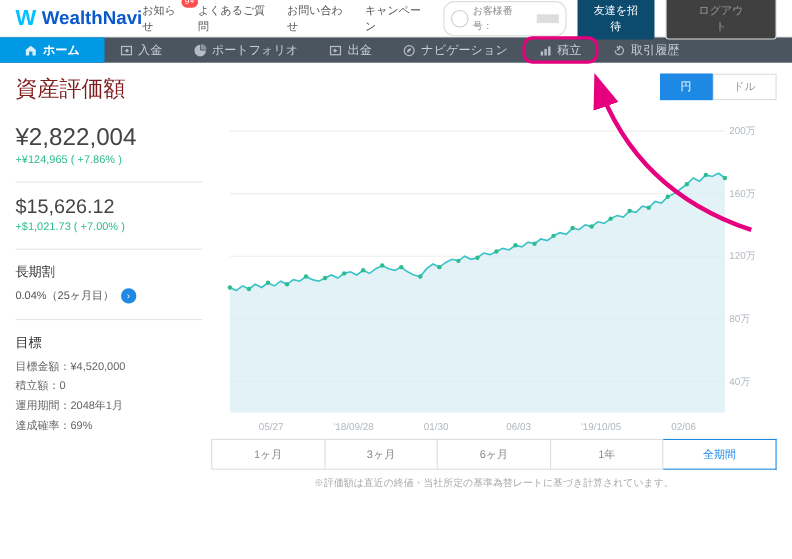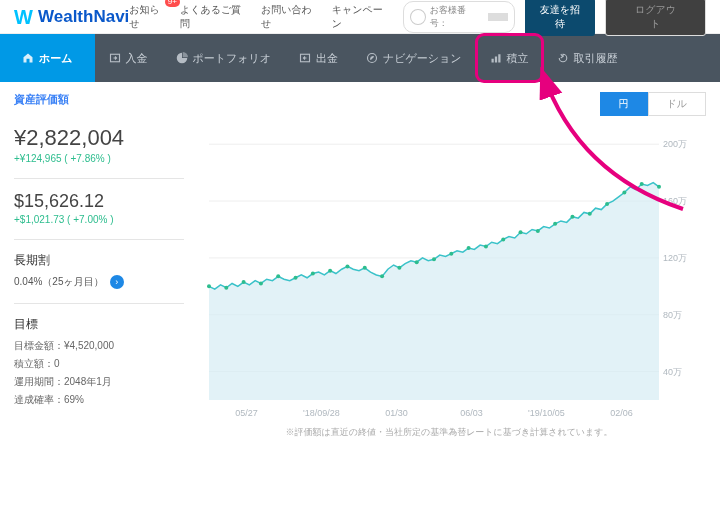--- a/index.html
+++ b/index.html
@@ -8,28 +8,28 @@
 .logo{display:flex;align-items:center;gap:4px;font-size:17px;font-weight:700;color:#0a58ca}
 .logo-icon{width:20px;height:20px;color:#00c2ff;font-weight:900;font-size:20px;line-height:1}
 .header-right{display:flex;align-items:center;gap:10px}
 .header-link{font-size:10px;color:#555;position:relative;cursor:pointer}
 .badge{position:absolute;top:-6px;right:-10px;background:#ff4d4d;color:#fff;border-radius:8px;font-size:8px;padding:0 3px;line-height:10px}
 .cust-label{font-size:9px;color:#888;border:1px solid #ddd;border-radius:10px;padding:2px 6px;display:flex;align-items:center;gap:4px}
 .avatar{width:16px;height:16px;border-radius:50%;border:1px solid #ccc;display:inline-block}
 .cust-id{background:#ddd;display:inline-block;width:20px;height:8px}
 .btn-invite{background:#0c4a6e;color:#fff;border:none;padding:5px 10px;border-radius:3px;font-size:10px;cursor:pointer}
 .btn-logout{background:#404040;color:#999;border:1px solid #ddd;padding:4px 24px;border-radius:3px;font-size:10px;cursor:pointer}
-.nav{background:#4a5560;display:flex;height:48px}
+.nav{background:#4a5560;display:flex;height:23px}
 .nav-item{flex:0 0 auto;color:#c8cfd6;display:flex;align-items:center;gap:5px;padding:0 14px;font-size:11px;cursor:pointer;position:relative}
 .nav-item.home{background:#0099e6;color:#fff;font-weight:700;padding:0 22px}
 .nav-icon{width:12px;height:12px;display:inline-flex;align-items:center;justify-content:center;opacity:.85}
 .nav-item.highlighted{outline:3px solid #e6007e;outline-offset:-2px;border-radius:8px}
 .main{display:flex;padding:10px 14px 8px 14px;gap:8px}
 .left{width:170px;flex:0 0 170px}
-.page-title{font-size:11px;font-weight:700;margin-bottom:18px;color:#3b82f6}
+.page-title{font-size:20px;font-weight:400;margin-bottom:18px;color:#7f1d1d}
 .val-jpy{font-size:22px;color:#444;margin-bottom:2px}
 .delta{font-size:10px}
 .delta.pos{color:#2dbd8e}
 .divider{border-top:1px solid #e5e5e5;margin:14px 0 12px 0}
 .val-usd{font-size:18px;color:#444;margin-bottom:2px}
 .sec-title{font-size:12px;font-weight:400;margin-bottom:6px}
 .rate-row{font-size:10px;color:#555;display:flex;align-items:center;gap:6px}
 .circle-arrow{width:14px;height:14px;border-radius:50%;background:#1e88e5;color:#fff;display:inline-flex;align-items:center;justify-content:center;font-size:9px}
 .goal dt{font-size:10px;color:#666;margin-top:4px}
 .right{flex:1;display:flex;flex-direction:column}
@@ -214,20 +214,27 @@
           <circle cx="338.84615384615387" cy="110.89473684210527" r="2" fill="#2dbd8e"></circle>
           <circle cx="356.15384615384613" cy="103.78947368421052" r="2" fill="#2dbd8e"></circle>
           <circle cx="373.46153846153845" cy="96.6842105263158" r="2" fill="#2dbd8e"></circle>
           <circle cx="390.7692307692308" cy="93.84210526315789" r="2" fill="#2dbd8e"></circle>
           <circle cx="408.0769230769231" cy="83.89473684210526" r="2" fill="#2dbd8e"></circle>
           <circle cx="425.38461538461536" cy="72.5263157894737" r="2" fill="#2dbd8e"></circle>
           <circle cx="442.6923076923077" cy="63.999999999999986" r="2" fill="#2dbd8e"></circle>
           <circle cx="460" cy="66.84210526315789" r="2" fill="#2dbd8e"></circle>
         </svg>
     </div>
+    <div class="range-tabs">
+      <div class="range-tab">1ヶ月</div>
+      <div class="range-tab">3ヶ月</div>
+      <div class="range-tab">6ヶ月</div>
+      <div class="range-tab">1年</div>
+      <div class="range-tab active">全期間</div>
+    </div>
     <div class="footnote">※評価額は直近の終値・当社所定の基準為替レートに基づき計算されています。</div>
   </div>
 </div>
 
 <svg class="anno-arrow" style="left:518px;top:64px;width:170px;height:150px">
   <defs>
       <marker id="ah" markerWidth="10" markerHeight="10" refX="6" refY="3" orient="auto">
         <path d="M0,0 L0,6 L8,3 z" fill="#e6007e"></path>
       </marker>
     </defs>

